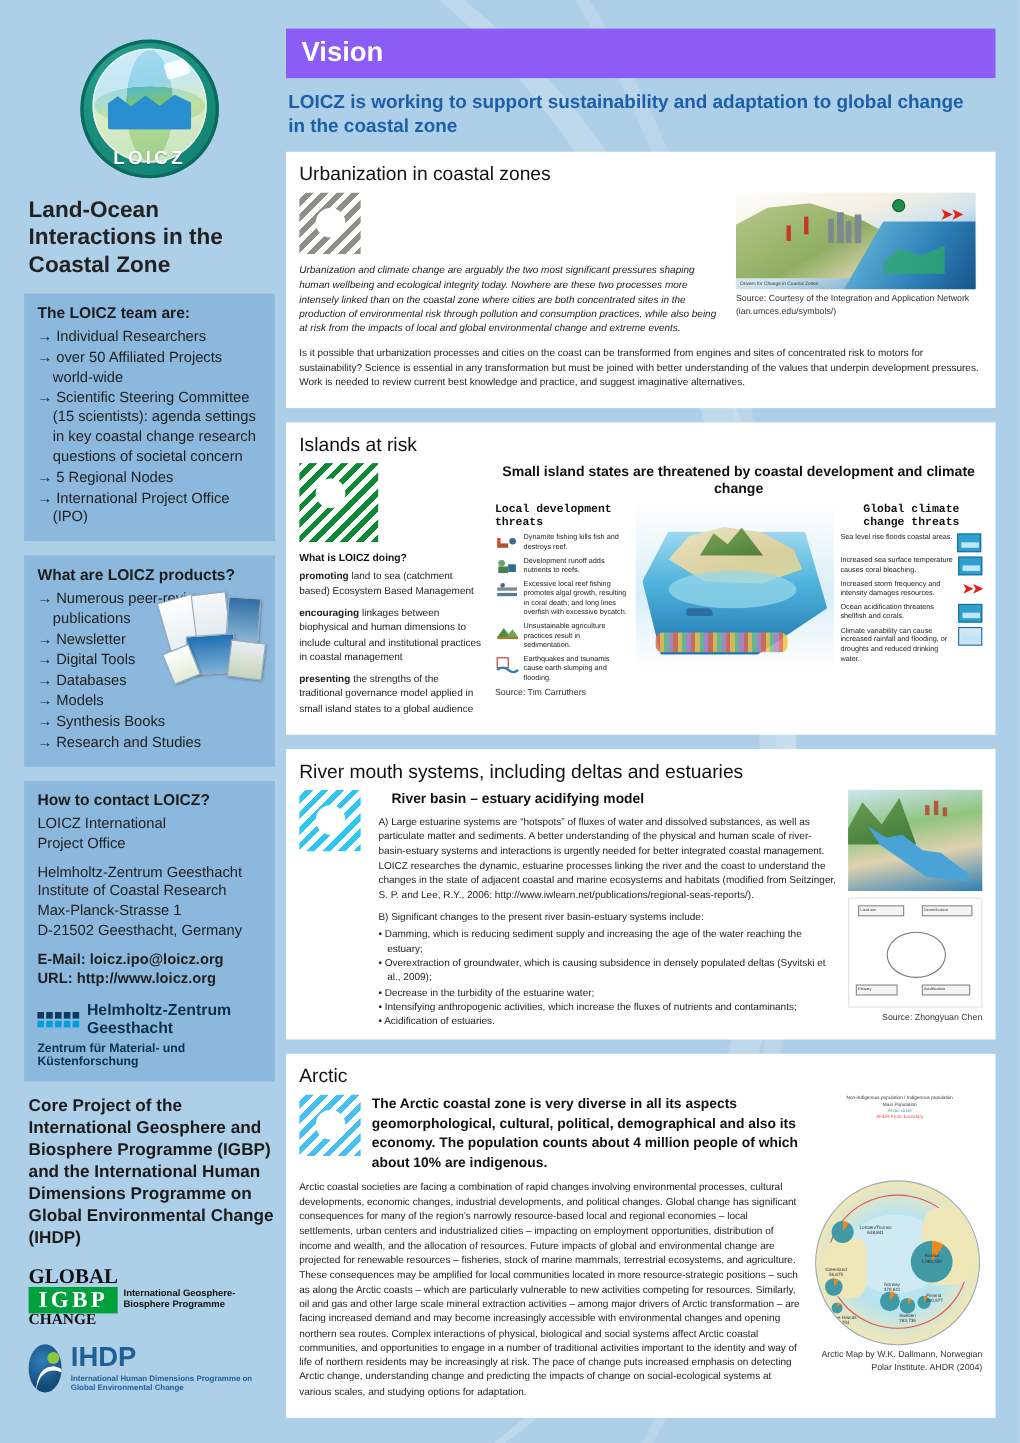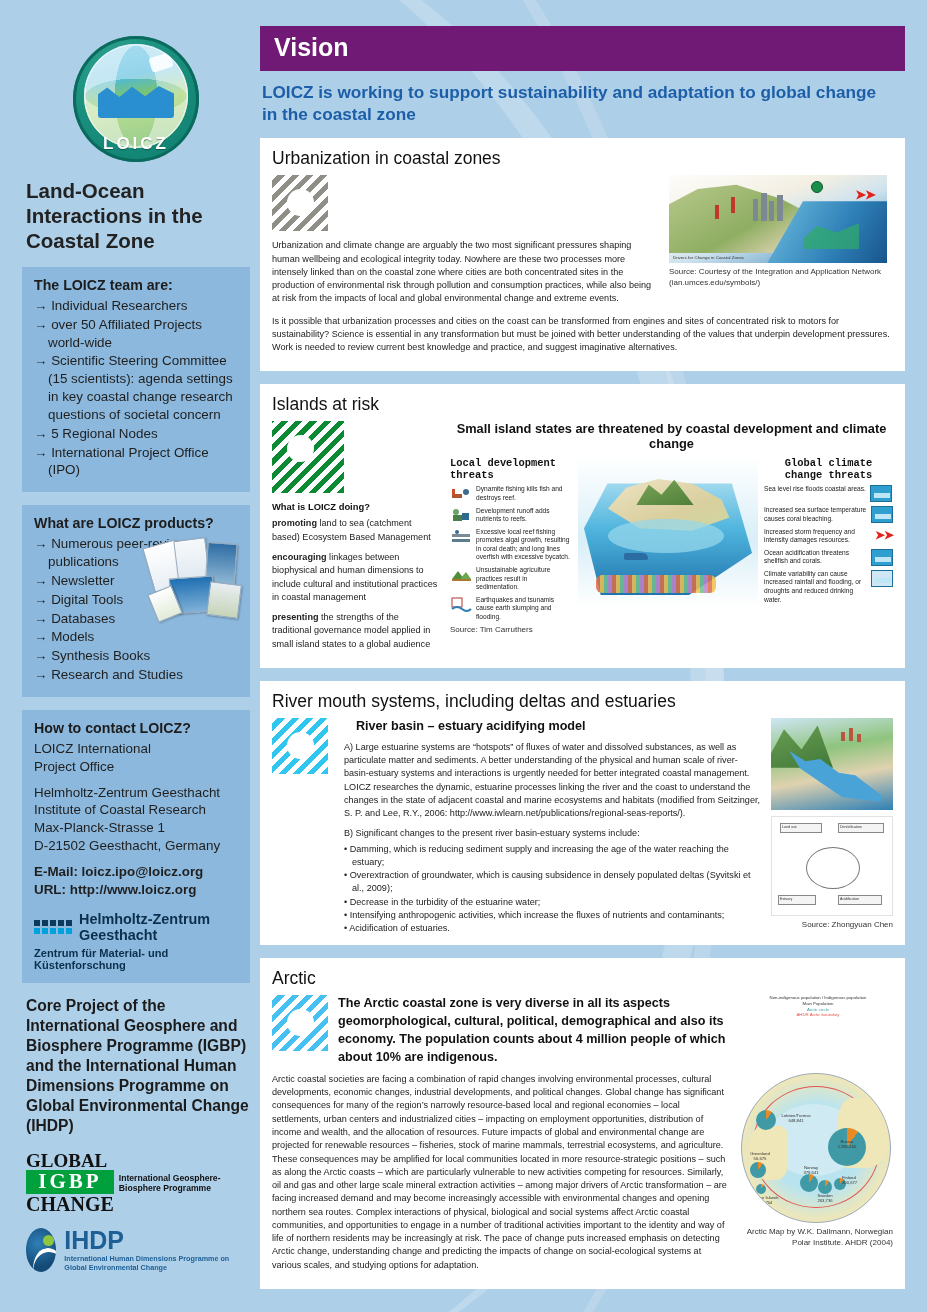--- a/index.html
+++ b/index.html
@@ -103,36 +103,36 @@
   .hz-dots { display:grid; grid-template-columns: repeat(5, 6px); grid-gap:2px; margin-right:7px;}
   .hz-dots span { width:6px; height:6px; background:#00a0dd; display:block;}
   .hz-dots span.dk { background:#0b3a5c; }
   .hz-name { font-size:14.4px; font-weight:bold; color:#0b2f4c; line-height:1.12;}
   .hz-sub { font-size:11.1px; font-weight:bold; color:#0b2f4c; margin-top:4px;}
   .core-text { font-size:15.6px; font-weight:bold; color:#1b1b1b; line-height:1.28; margin: 6px 0 0 4px;}
   .igbp { margin: 16px 0 0 4px; display:flex; align-items:center;}
   .igbp-box { width:104px; }
   .igbp-top { font-family:"Liberation Serif", serif; font-weight:bold; font-size:19px; color:#111; letter-spacing:0px; line-height:1;}
   .igbp-mid { background:#00a03c; color:#fff; font-family:"Liberation Serif", serif; font-weight:bold; font-size:21px; text-align:center; letter-spacing:3px; line-height:1.12; padding:0 2px;}
-  .igbp-bot { font-family:"Liberation Serif", serif; font-weight:bold; font-size:20px; color:#111; line-height:1;}
+  .igbp-bot { font-family:"Liberation Serif", serif; font-weight:bold; font-size:14px; color:#111; line-height:1;}
   .igbp-side { font-size:8.6px; font-weight:bold; color:#111; line-height:1.18; margin-left:5px;}
   .ihdp { margin: 14px 0 0 4px; display:flex; align-items:center;}
   .ihdp-mark { width:44px; height:44px; border-radius:50%;
     background: radial-gradient(circle at 40% 35%, #2f7fb8, #134a76 70%);
     position:relative; overflow:hidden;}
   .ihdp-mark::before{content:""; position:absolute; left:17px; top:7px; width:11px;height:11px;border-radius:50%;background:#8ec63f;}
   .ihdp-mark::after{content:""; position:absolute; left:5px; top:20px; width:34px;height:22px;border-top:4px solid #fff; border-radius:50% 50% 0 0 / 100% 100% 0 0; transform:rotate(-10deg);}
   .ihdp-txt { margin-left:8px; }
   .ihdp-name { font-size:25px; font-weight:bold; color:#1d5f96; line-height:1; }
   .ihdp-sub { font-size:7.2px; font-weight:bold; color:#1d5f96; margin-top:2px; line-height:1.2;}
 
   
   #main { position:absolute; left:260px; top:26px; width: 645px; z-index:3;}
   .banner {
-    background:#701a75; color:#fff; font-size:25px; font-weight:bold;
+    background:#8b5cf6; color:#fff; font-size:25px; font-weight:bold;
     padding: 7px 14px 9px 14px;
   }
   .banner-sub {
     color:#1c5fa8; font-size:17.2px; font-weight:bold; line-height:1.26;
     padding: 11px 14px 13px 2px;
   }
   .card { background:#fff; padding: 10px 12px 10px 12px; margin-bottom: 13px; position:relative;}
   .card h2 { font-size:17.5px; font-weight:normal; color:#111; margin-bottom:6px;}
   .icon-sq { width:56px; height:56px; flex:0 0 56px; position:relative; overflow:hidden; }
   .icon-sq::before{ content:""; position:absolute; inset:0;
@@ -328,21 +328,21 @@
   <div class="banner">Vision</div>
   <div class="banner-sub">LOICZ is working to support sustainability and adaptation to global change in the coastal zone</div>
 
   <div class="card">
     <h2>Urbanization in coastal zones</h2>
     <div class="row">
       <div style="flex:1;">
         <div class="row">
           <div class="icon-sq icon-gray"></div>
         </div>
-        <div class="body-txt" style="margin-top:8px;">
+        <div class="body-txt" style="margin-top:8px;font-style:italic;">
           <p>Urbanization and climate change are arguably the two most significant pressures shaping human wellbeing and ecological integrity today. Nowhere are these two processes more intensely linked than on the coastal zone where cities are both concentrated sites in the production of environmental risk through pollution and consumption practices, while also being at risk from the impacts of local and global environmental change and extreme events.</p>
         </div>
       </div>
       <div style="flex:0 0 224px;">
         <div class="urb-art">
           <div class="land"></div>
           <div class="sea"></div>
           <div class="reef"></div>
           <div class="badge"></div>
           <div class="storm">➤➤</div>

